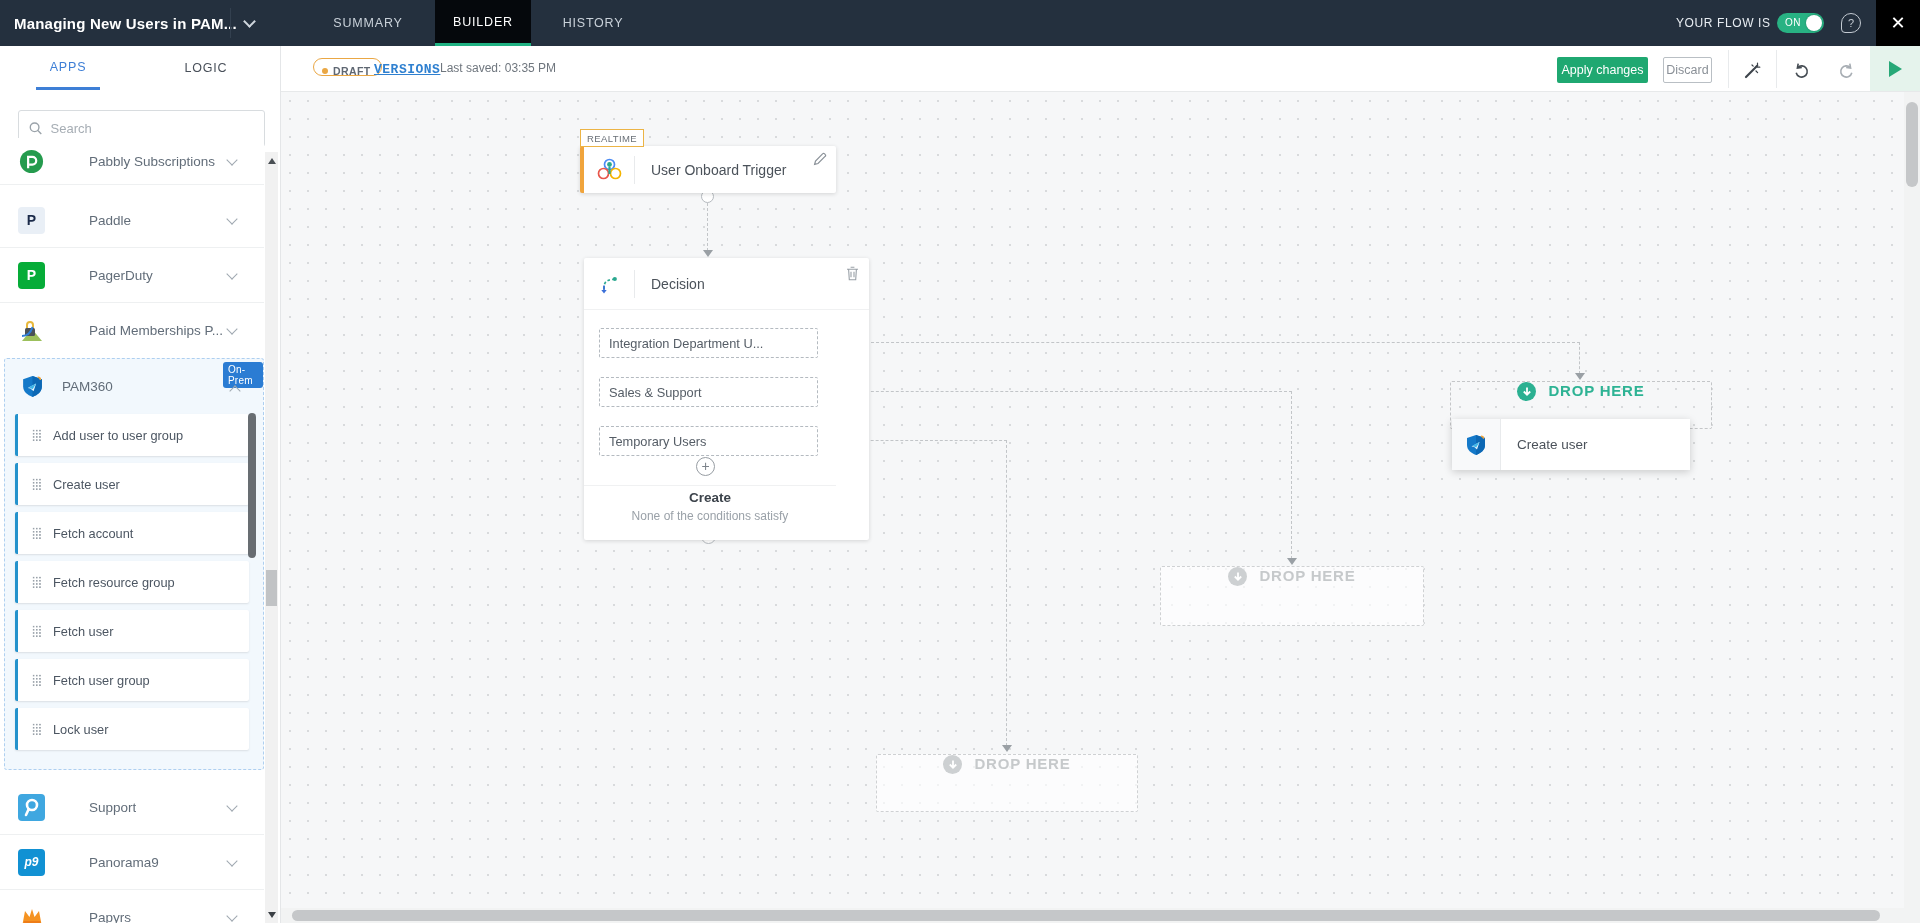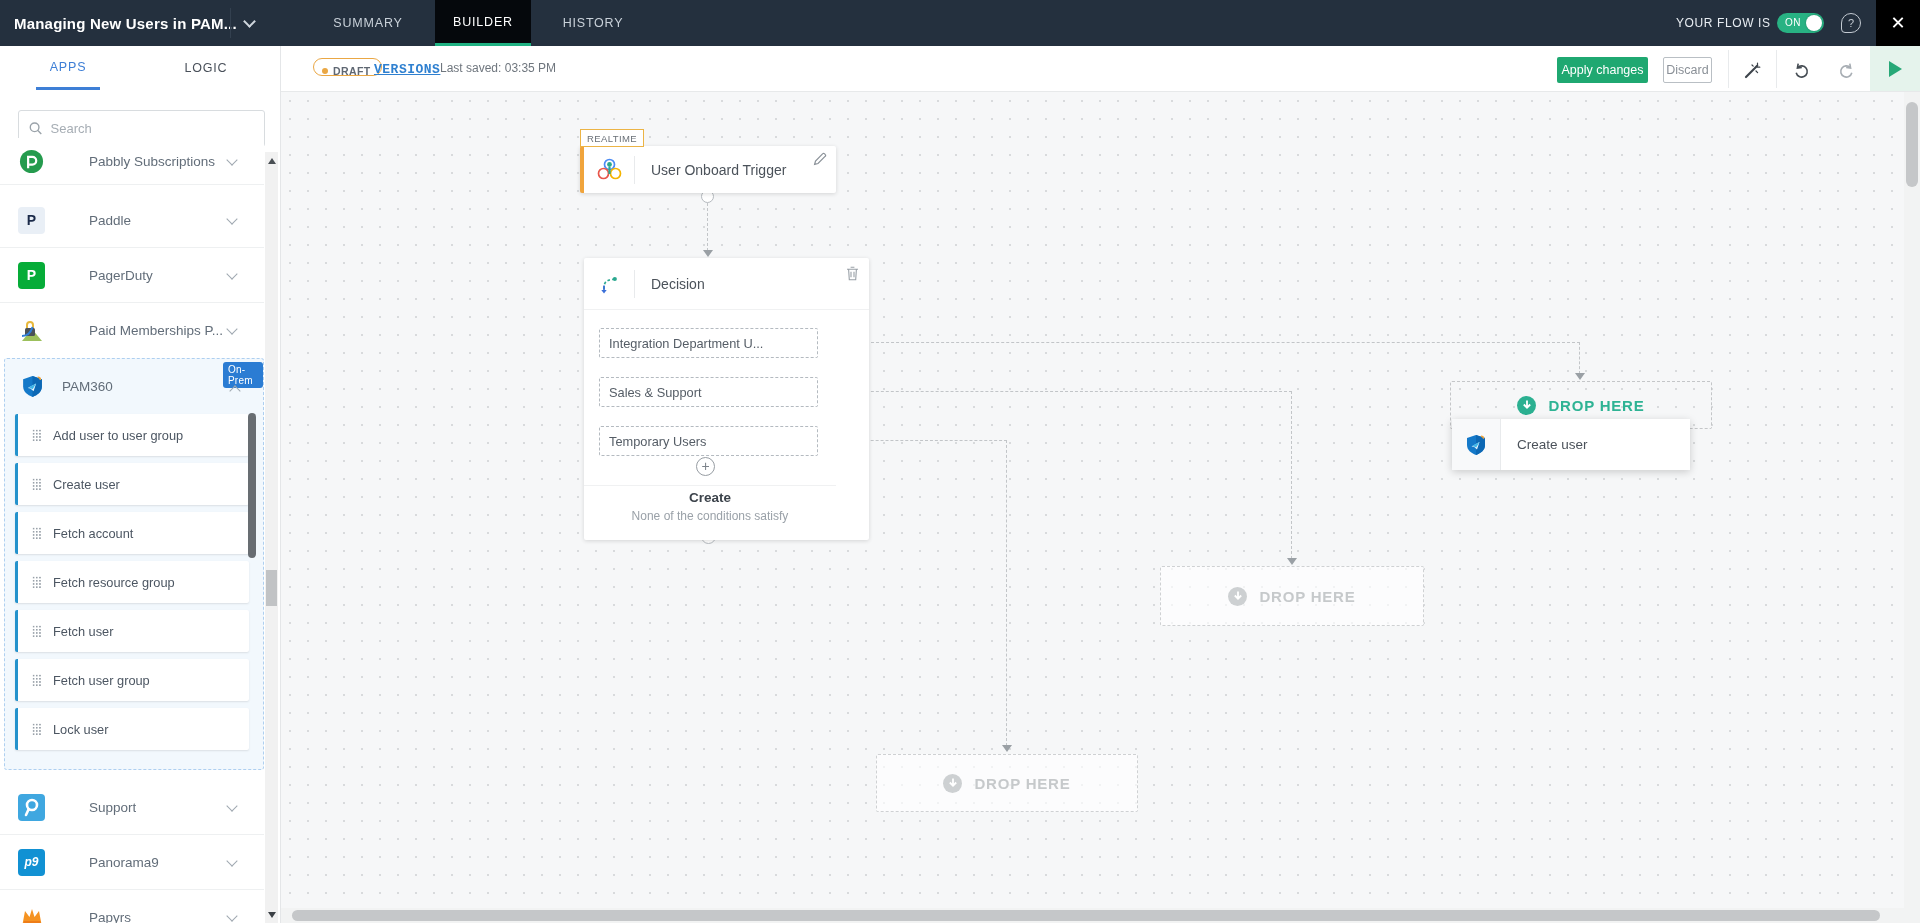--- a/index.html
+++ b/index.html
@@ -81,21 +81,21 @@
 
   .decision-card { left:584px; top:258px; width:285px; height:282px; cursor:pointer; }
   .decision-header { height:52px; display:flex; align-items:center; border-bottom:1px solid #f0f1f2; position:relative; }
   .trash-btn { position:absolute; right:10px; top:8px; cursor:pointer; }
   .branch-box { position:absolute; left:15px; width:219px; height:30px; border:1px dashed #b4bac0; border-radius:2px; background:#fff; display:flex; align-items:center; padding-left:9px; font-size:12.8px; color:#555d66; cursor:pointer; }
   .plus-btn { position:absolute; left:112px; top:199px; width:19px; height:19px; border:1px solid #979da3; border-radius:50%; color:#7c838a; font-size:14px; line-height:16px; text-align:center; cursor:pointer; background:#fff; }
   .decision-footline { position:absolute; left:0; top:227px; width:252px; height:1px; background:#f0f1f2; }
   .default-title { position:absolute; left:0; top:232px; width:252px; text-align:center; font-size:13.5px; font-weight:bold; color:#3c434b; }
   .default-sub { position:absolute; left:0; top:251px; width:252px; text-align:center; font-size:12px; color:#9aa1a8; }
 
-  .drop-zone { position:absolute; border:1.5px dashed #cfd1d3; border-radius:2px; display:flex; align-items:center; justify-content:center; gap:12px; z-index:8; cursor:pointer; }
+  .drop-zone { position:absolute; border:1.5px dashed #cfd1d3; border-radius:2px; display:flex; justify-content:center; gap:12px; z-index:8; cursor:pointer; }
   .drop-zone .dz-circle { width:19px; height:19px; border-radius:50%; display:flex; align-items:center; justify-content:center; }
   .drop-zone .dz-text { font-size:15px; font-weight:bold; letter-spacing:.8px; }
   .dz-active { left:1450px; top:381px; width:262px; height:48px; border-color:#c4c6c8; background:transparent; }
   .dz-active .dz-circle { background:#2bb091; }
   .dz-active .dz-text { color:#2eb394; }
   .dz-gray { background:rgba(255,255,255,.65); }
   .dz-gray .dz-circle { background:#cdd0d2; }
   .dz-gray .dz-text { color:#c6c9cb; }
   .dz-mid { left:1160px; top:566px; width:264px; height:60px; }
   .dz-bot { left:876px; top:754px; width:262px; height:58px; }

